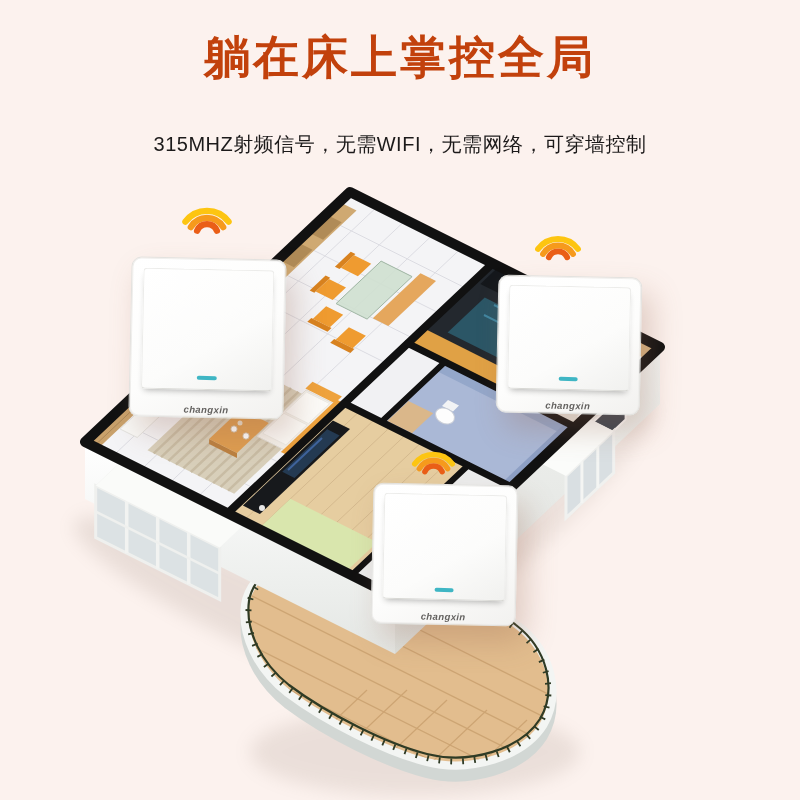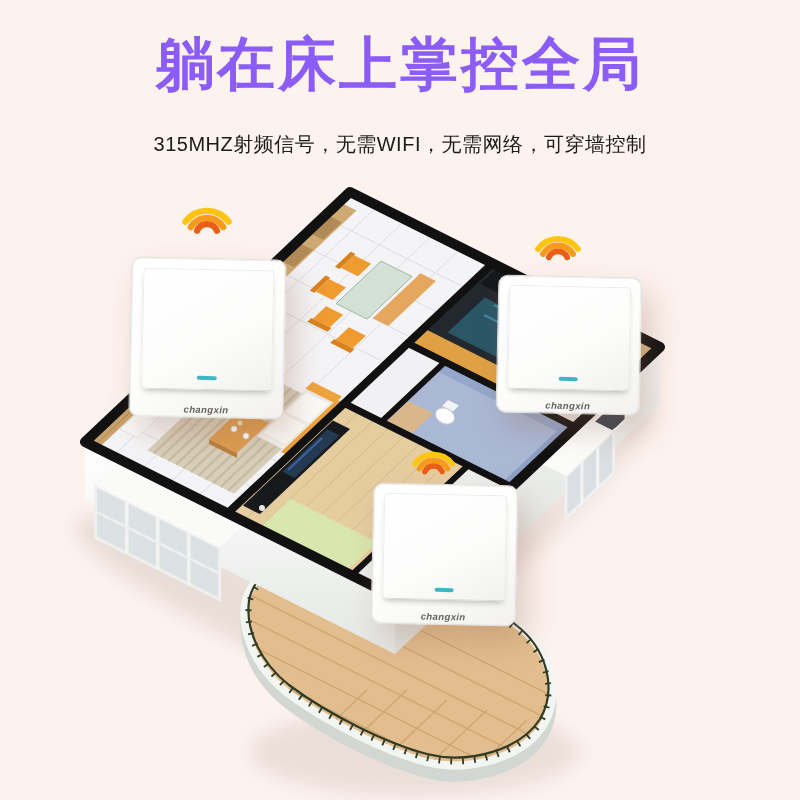--- a/index.html
+++ b/index.html
@@ -1,21 +1,21 @@
 <!DOCTYPE html>
 <html><head>
 <meta charset="utf-8">
 <style>
   html,body{margin:0;padding:0;}
   body{width:800px;height:800px;overflow:hidden;background:#fcf2ee;
        font-family:"Liberation Sans","DejaVu Sans",sans-serif;}
   .stage{position:relative;width:800px;height:800px;background:#fcf2ee;}
 
   .title{position:absolute;top:32px;left:0;right:0;text-align:center;
-         font-size:58px;font-weight:bold;letter-spacing:3px;color:#8b5cf6;line-height:1.12;}
+         font-size:46px;font-weight:bold;letter-spacing:3px;color:#c2410c;line-height:1.12;}
   .subtitle{position:absolute;top:131px;left:0;right:0;text-align:center;
          font-size:20px;font-weight:400;letter-spacing:.5px;color:#1c1a1a;}
 
   .house{position:absolute;left:0;top:0;width:800px;height:800px;z-index:1;}
 
   .signal{position:absolute;z-index:2;}
   .signal.s1{left:180px;top:196px;width:54px;height:46px;}
   .signal.s2{left:533px;top:226px;width:50px;height:41px;}
   .signal.s3{left:410px;top:442px;width:47px;height:39px;}
 

